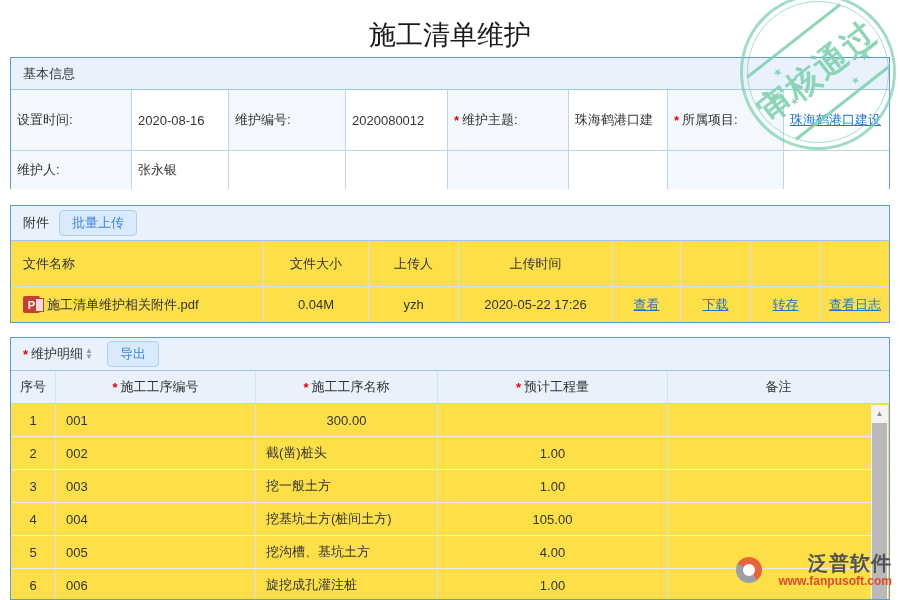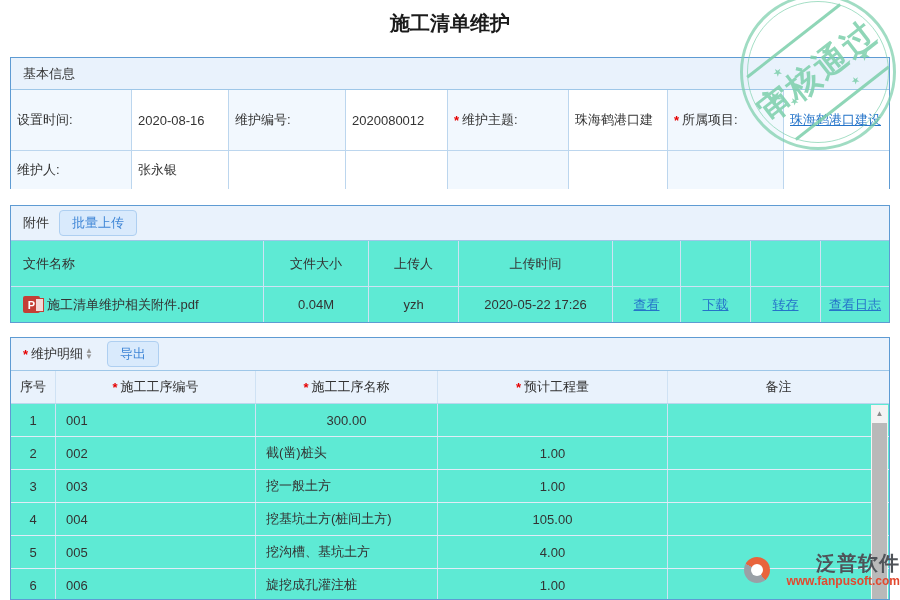--- a/index.html
+++ b/index.html
@@ -3,25 +3,25 @@
 <meta charset="utf-8">
 <style>
   * { margin:0; padding:0; box-sizing:border-box; }
   html,body { width:900px; height:600px; }
   body {
     position:relative; overflow:hidden; background:#fff;
     font-family:"Liberation Sans","DejaVu Sans",sans-serif;
     color:#333; font-size:13px;
   }
   
-  .page-title{ position:absolute; top:10px; left:0; width:100%;
-    text-align:center; font-size:20px; font-weight:bold; color:#1a1a1a; }
-
-  
-  .panel{ position:absolute; left:10px; width:880px; border:1px solid #5e9bd3; background:#5eead4; }
+  .page-title{ position:absolute; top:17px; left:0; width:100%;
+    text-align:center; font-size:27px; font-weight:normal; color:#1a1a1a; }
+
+  
+  .panel{ position:absolute; left:10px; width:880px; border:1px solid #5e9bd3; background:#fde047; }
   .panel-head{ background:#e9f2fc; border-bottom:1px solid #9ec7e8;
     display:flex; align-items:center; padding:0 12px; color:#333; }
   .req{ color:#e60000; margin-right:3px; font-weight:bold; }
   .blue-btn{ background:#d9eafc; border:1px solid #aecff1; color:#3f86d6;
     border-radius:4px; padding:3px 12px; font-size:13px; margin-left:10px; cursor:pointer;
     font-family:inherit; }
   a.lnk{ color:#2574c9; text-decoration:underline; cursor:pointer; }
 
   
   #basic-panel{ top:57px; height:132px; }
@@ -84,21 +84,21 @@
   .stamp-line{ position:absolute; left:16px; right:16px; height:3px; background:#7ccfab; }
   .stamp-line.top{ top:34px; } .stamp-line.bottom{ bottom:34px; }
   .st{ position:absolute; color:#7ccfab; }
   .st1{ left:18px; top:58px; font-size:17px; }
   .st2{ left:38px; top:44px; font-size:11px; }
   .st3{ left:34px; top:78px; font-size:10px; }
   .st4{ right:22px; bottom:52px; font-size:14px; }
   .st5{ right:46px; bottom:40px; font-size:10px; }
 
   
-  .watermark{ position:absolute; right:0; bottom:12px; display:flex; align-items:center;
+  .watermark{ position:absolute; right:8px; bottom:12px; display:flex; align-items:center;
     gap:16px; }
   .wm-logo{ width:26px; height:26px; border-radius:50%;
     background:conic-gradient(#e8643c 0 140deg, #9aa0a6 140deg 300deg, #e8643c 300deg 360deg);
     position:relative; }
   .wm-logo::after{ content:""; position:absolute; inset:7px; background:#fff; border-radius:50%; }
   .wm-text{ display:flex; flex-direction:column; align-items:flex-end; }
   .wm-brand{ font-size:20px; font-weight:bold; color:#4f5358; letter-spacing:1px; line-height:22px; }
   .wm-url{ font-size:12px; font-weight:bold; color:#e2492f; line-height:14px; }
 </style>
 </head>

